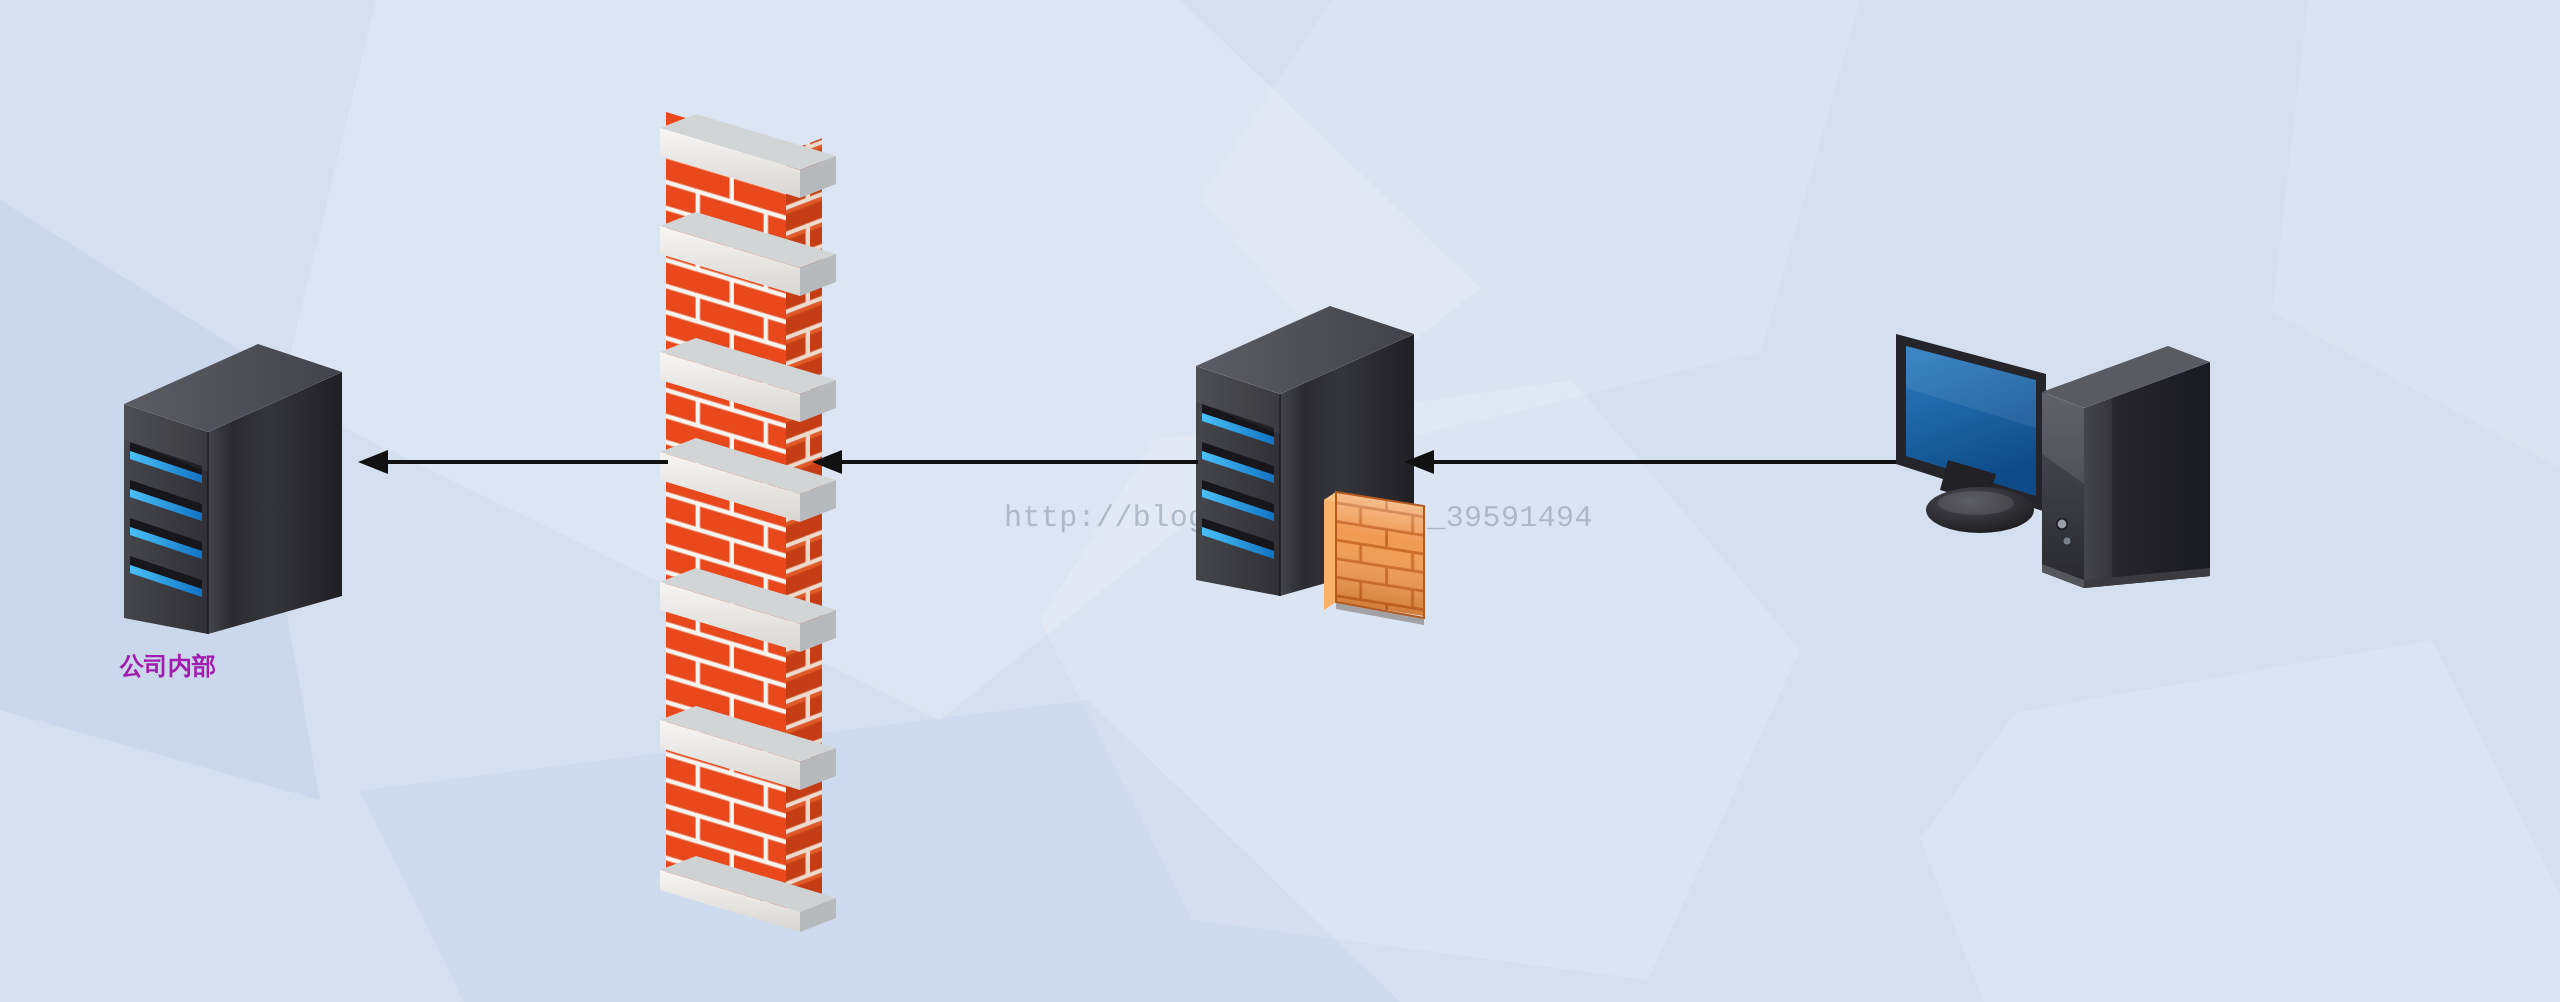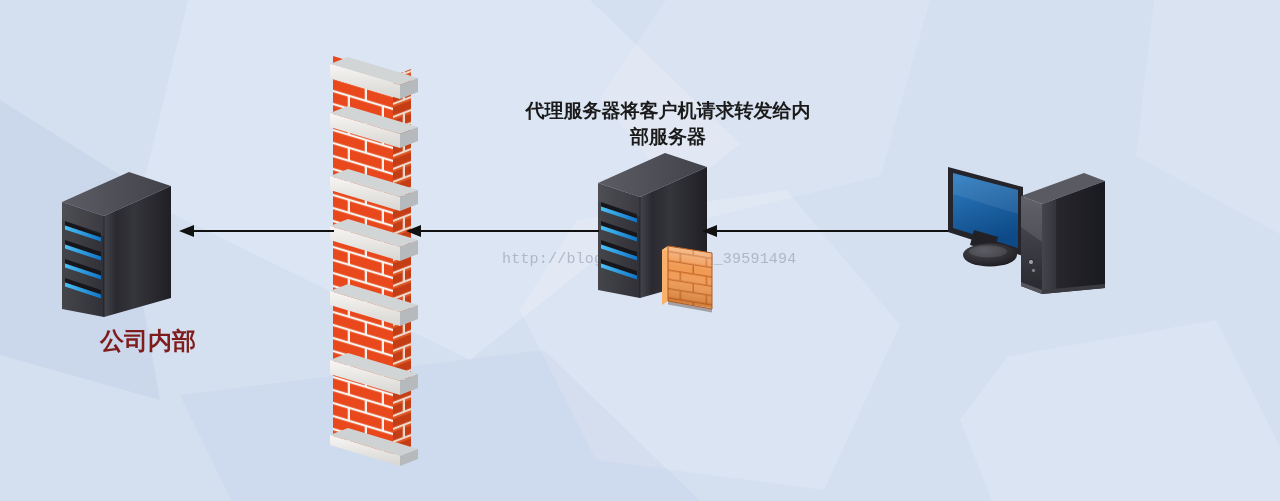--- a/index.html
+++ b/index.html
@@ -30,22 +30,22 @@
     position:absolute;left:502px;top:251px;
     font-family:"Liberation Mono",monospace;
     font-size:15px;letter-spacing:.2px;
     color:rgba(145,156,173,.62);
     z-index:1;white-space:nowrap;
   }
   svg.diagram{position:absolute;left:0;top:0;z-index:2;}
   .label{position:absolute;z-index:3;color:#1a1a1a;font-weight:bold;}
   .title-label{left:522px;top:98px;width:292px;text-align:center;
                font-size:19px;line-height:26px;}
-  .internal-label{left:60px;top:325px;width:176px;text-align:center;
-                  font-size:24px;color:#7f1d1d;}
+  .internal-label{left:60px;top:325px;width:176px;
+                  font-size:12px;color:#a21caf;}
   .client-label{left:962px;top:320px;width:226px;text-align:center;
                 font-size:16.5px;}
 </style>
 </head>
 <body>
 
 <div class="stage">
 
   <div class="bg-poly bg1"></div>
   <div class="bg-poly bg2"></div>
@@ -225,18 +225,17 @@
     <g stroke="#111111" fill="#111111">
       <line x1="419" y1="231" x2="599" y2="231" stroke-width="2"></line>
       <polygon points="406,231 421,225 421,237" stroke="none"></polygon>
     </g>
     <g stroke="#111111" fill="#111111">
       <line x1="715" y1="231" x2="948" y2="231" stroke-width="2"></line>
       <polygon points="702,231 717,225 717,237" stroke="none"></polygon>
     </g>
   </svg>
 
-  <div class="label title-label">代理服务器将客户机请求转发给内部服务器</div>
 
   <div class="label internal-label">公司内部</div>
 
 
 </div>
 
 </body></html>

